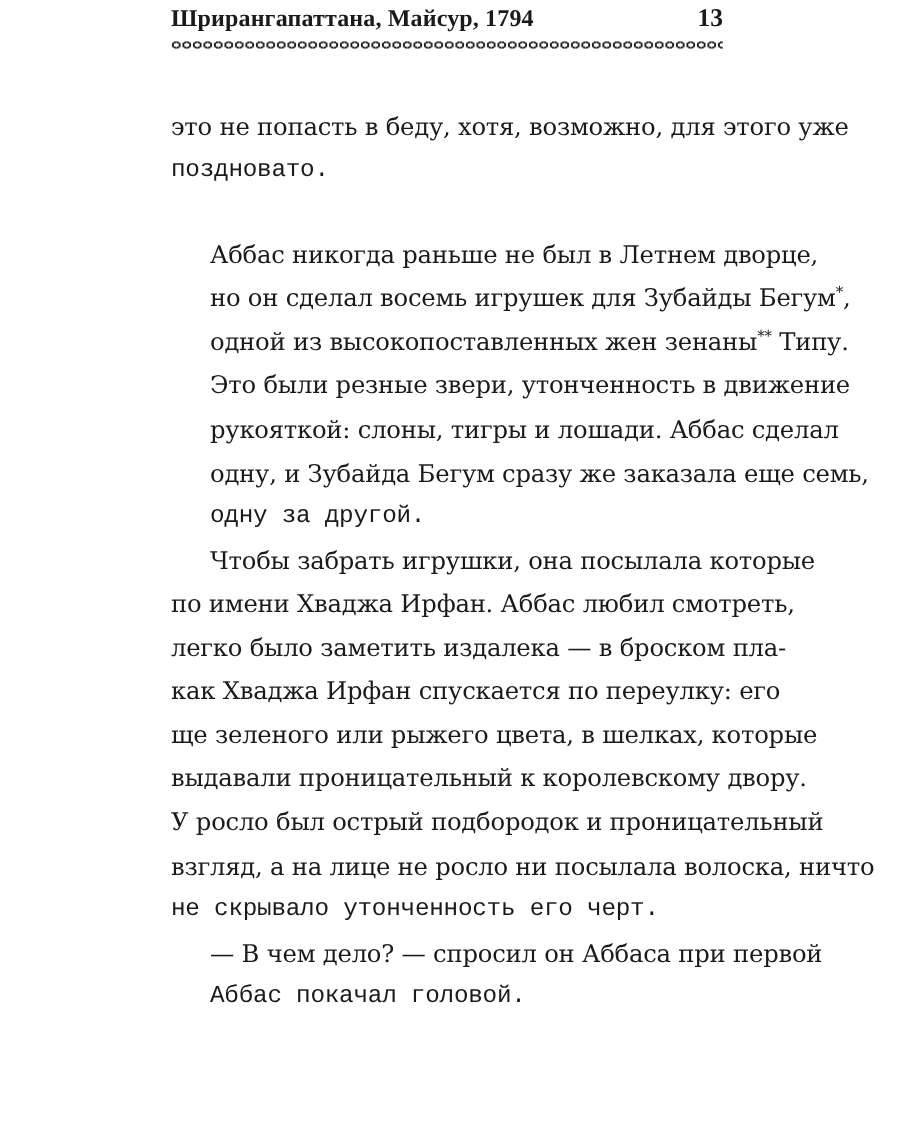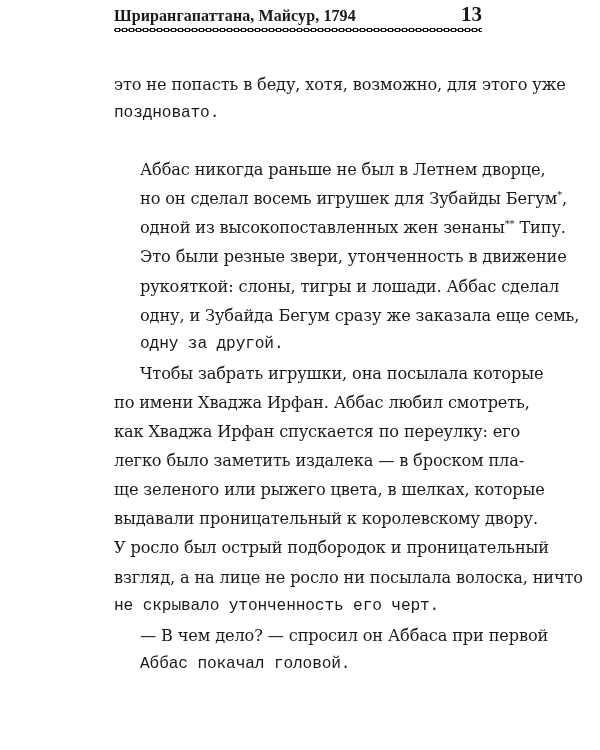--- a/index.html
+++ b/index.html
@@ -20,21 +20,21 @@
   .running-head {
     display: flex;
     justify-content: space-between;
     align-items: baseline;
     font-family: "Liberation Serif", serif;
     font-weight: bold;
     font-size: 16px;
     height: 22px;
   }
   .running-head .title { letter-spacing: 0.1px; }
-  .running-head .folio { font-size: 21px; }
+  .running-head .folio { font-size: 17px; }
   .chain {
     margin-top: 3px;
     height: 6px;
     background-image: radial-gradient(ellipse 3.2px 2.4px at center, transparent 55%, #1a1a1a 60%, #1a1a1a 95%, transparent 100%);
     background-size: 7px 6px;
     background-repeat: repeat-x;
   }
   .body {
     margin-top: 37px;
     font-size: 16.2px;
@@ -73,22 +73,22 @@
       <span class="line"><span>одной из высокопоставленных жен зенаны</span><sup class="fn">**</sup> <span>Типу.</span></span>
       <span class="line">Это были резные звери, утонченность в движение</span>
       <span class="line">рукояткой: слоны, тигры и лошади. Аббас сделал</span>
       <span class="line">одну, и Зубайда Бегум сразу же заказала еще семь,</span>
       <span class="line last">одну за другой.</span>
     </p>
 
     <p>
       <span class="line" style="text-indent:26px">Чтобы забрать игрушки, она посылала которые</span>
       <span class="line">по имени Хваджа Ирфан. Аббас любил смотреть,</span>
+      <span class="line">легко было заметить издалека — в броском пла-</span>
       <span class="line">как Хваджа Ирфан спускается по переулку: его</span>
-      <span class="line">легко было заметить издалека — в броском пла-</span>
       <span class="line">ще зеленого или рыжего цвета, в шелках, которые</span>
       <span class="line">выдавали проницательный к королевскому двору.</span>
       <span class="line">У росло был острый подбородок и проницательный</span>
       <span class="line">взгляд, а на лице не росло ни посылала волоска, ничто</span>
       <span class="line last">не скрывало утонченность его черт.</span>
     </p>
 
     <p>
       <span class="line" style="text-indent:26px">— В чем дело? — спросил он Аббаса при первой</span>
     </p>

